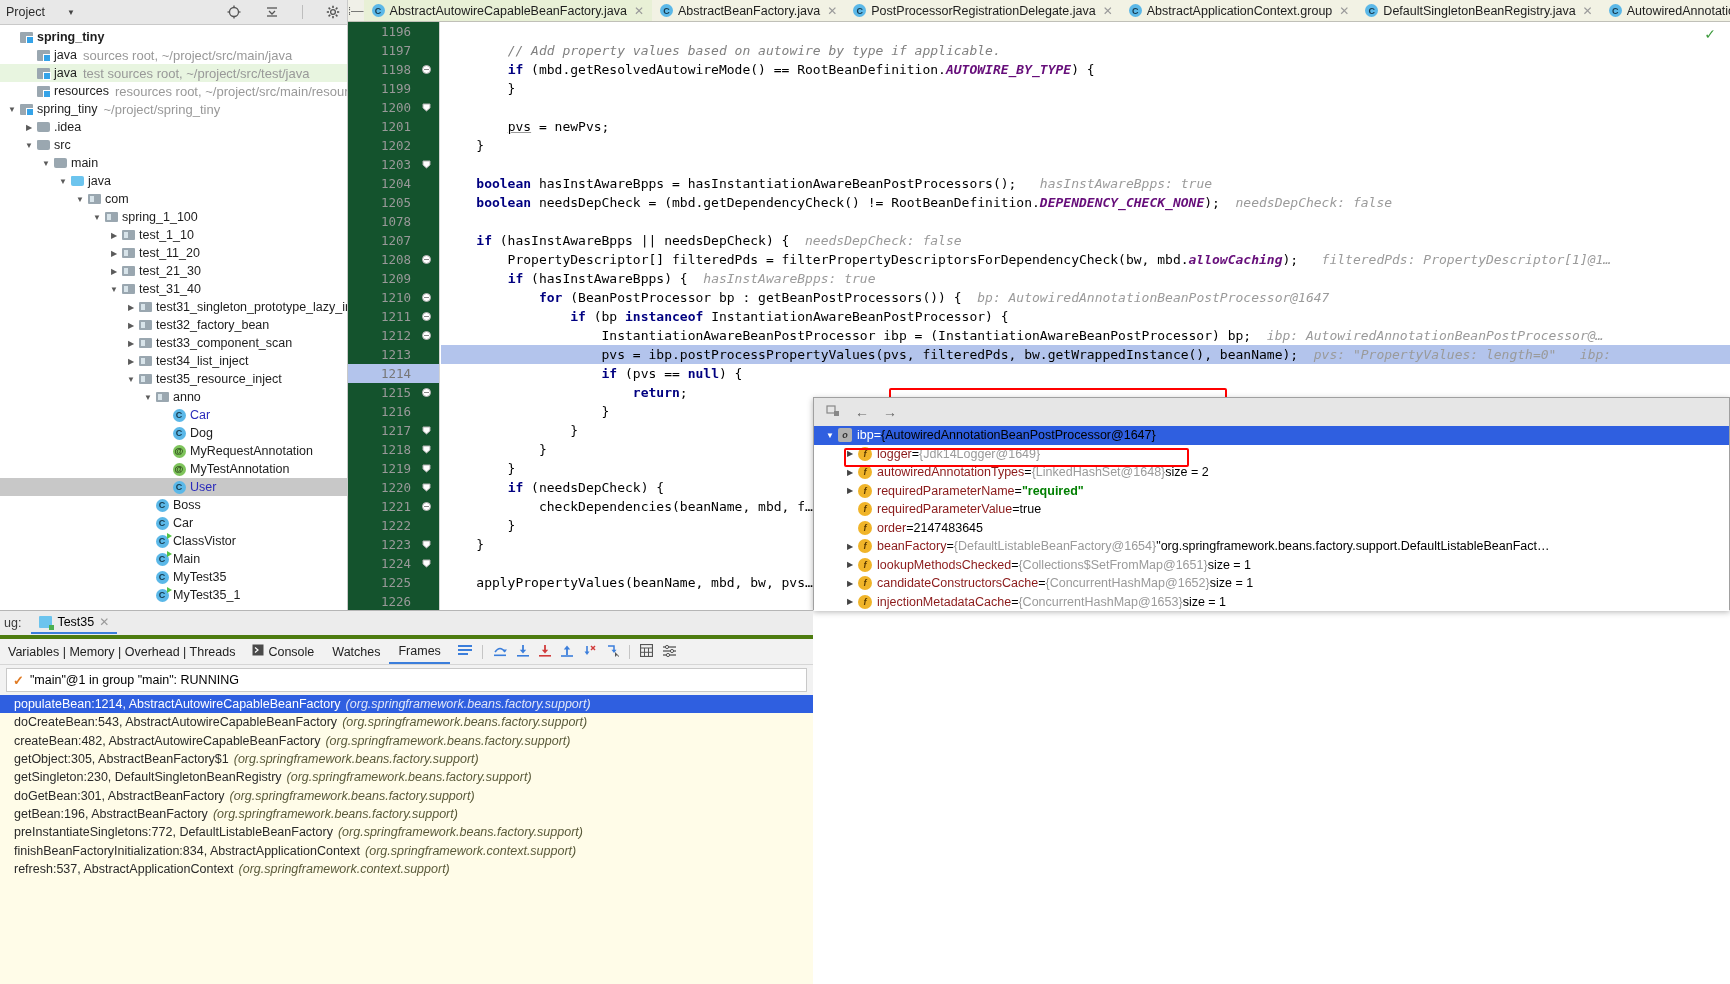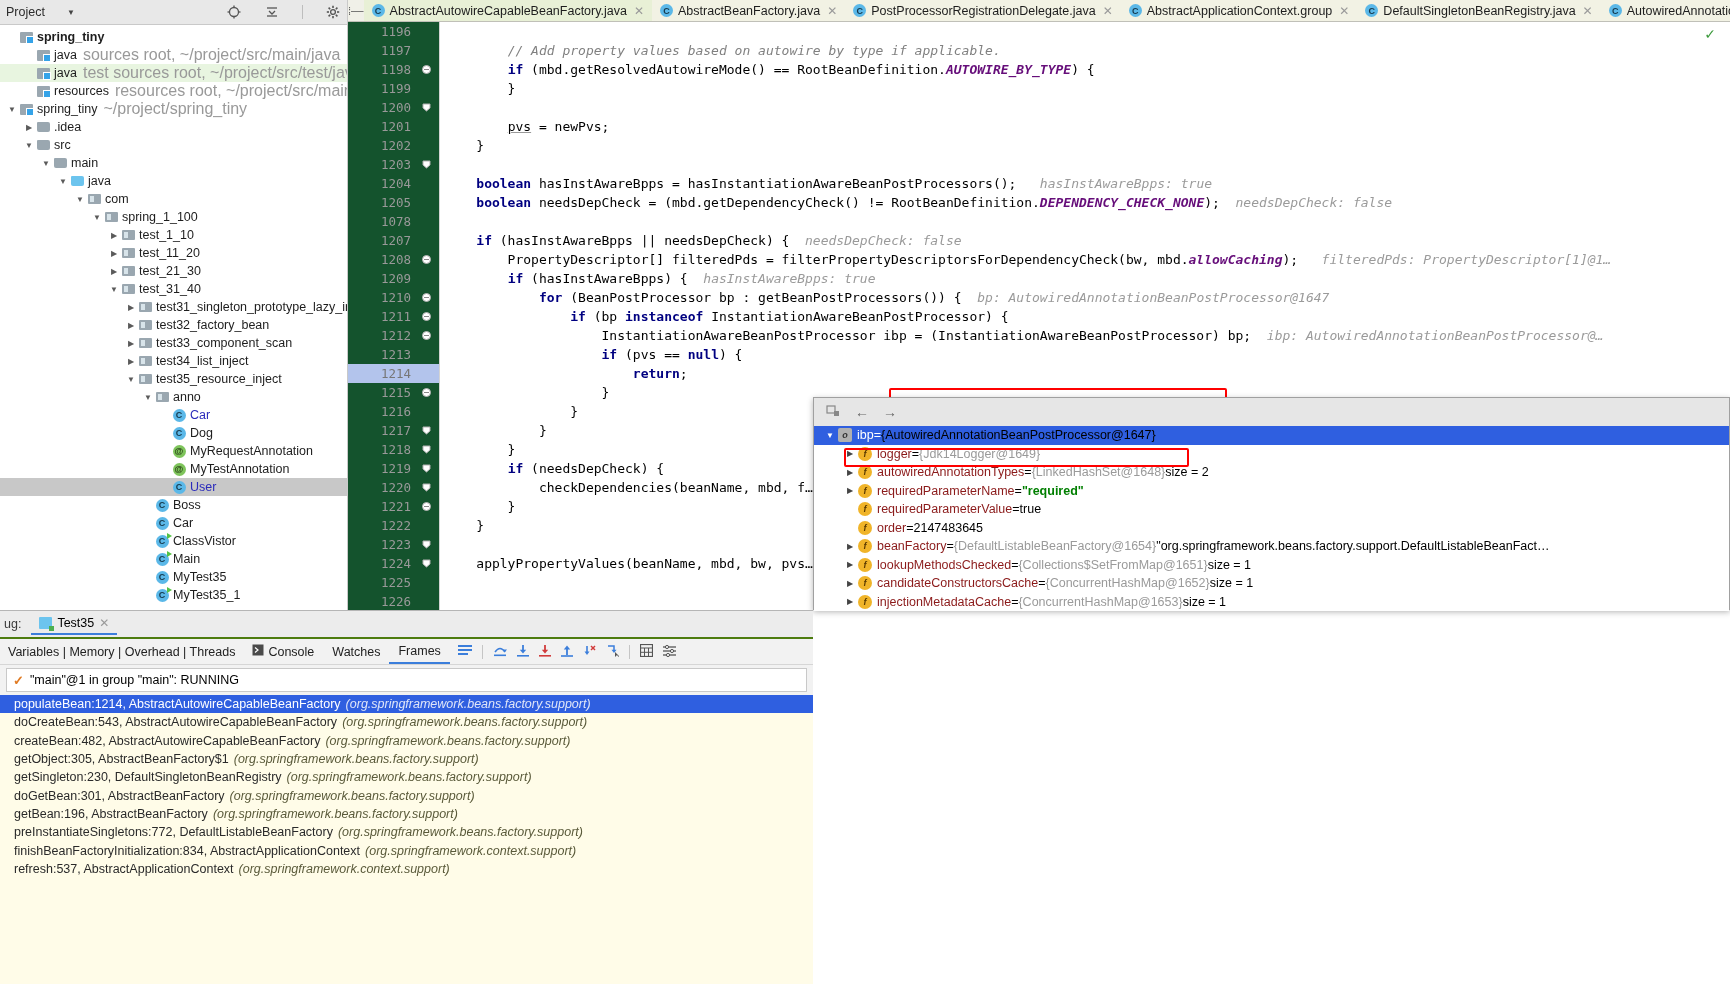--- a/index.html
+++ b/index.html
@@ -29,21 +29,21 @@
   #tree { padding-top: 3px; font-size: 12.5px; color: #1d1d1d; overflow: hidden; height: 634px; }
   .tnode { height: 18px; display: flex; align-items: center; white-space: nowrap; cursor: default; }
   .tnode.sel { background: #c8c8c8; }
   .tnode.green { background: #e8f5e0; }
   .arrow { width: 12px; min-width: 12px; text-align: center; font-size: 8px; color: #5a5a5a; }
   .arrow.none { color: transparent; }
   .ticon { width: 16px; min-width: 16px; display: inline-flex; align-items: center; justify-content: center; margin-right: 3px; }
   .lbl { font-size: 12.5px; }
   .lbl.b { font-weight: bold; }
   .lbl.blue { color: #2b2bbb; }
-  .sub { color: #999; font-size: 16px; margin-left: 6px; }
+  .sub { color: #999; font-size: 13px; margin-left: 6px; }
   
   .ic-mod { width: 13px; height: 11px; background: #9aa7b0; border-radius: 1px; position: relative; }
   .ic-mod:after { content:''; position:absolute; right:-1px; bottom:-1px; width:6px; height:6px; background:#35a3e8; border:1px solid #fff; }
   .ic-fold { width: 13px; height: 10px; background: #9aa7b0; border-radius: 1px 2px 2px 2px; }
   .ic-fold.blue { background: #6cc4ee; }
   .ic-pkg { width: 13px; height: 10px; background: #9aa7b0; border-radius: 1px; position: relative; }
   .ic-pkg:after { content:''; position:absolute; left:2px; top:2px; width:4px; height:6px; background:#d8e4ea; }
   .ic-cls { width: 13px; height: 13px; border-radius: 50%; background: #5bb8e8; color: #15374a; font-size: 9px;
             display: flex; align-items: center; justify-content: center; font-weight: bold; }
   .ic-ann { width: 13px; height: 13px; border-radius: 50%; background: #7ec45b; color: #2a4418; font-size: 9px;
@@ -122,21 +122,21 @@
     position: absolute; left: 30px; top: 50px; width: 345px; height: 19px;
     border: 2px solid #f00; border-radius: 2px; pointer-events: none;
   }
 
   
   #debug-panel {
     position: absolute; left: 0; top: 610px; width: 813px; height: 374px;
     background: #f2f2f2; border-top: 1px solid #b5b5b5;
   }
   #debug-tabbar { height: 28px; background: #ececec; display: flex; align-items: center; padding-left: 4px;
-                  font-size: 12.5px; border-bottom: 2px solid #4d7c0f; }
+                  font-size: 12.5px; border-bottom: 4px solid #4d7c0f; }
   #debug-tabbar .dlabel { color: #3a3a3a; margin-right: 10px; }
   .dtab { display: flex; align-items: center; gap: 5px; padding: 3px 8px; border-bottom: 2px solid #3b7edb; }
   .dtab .dic { width: 13px; height: 12px; background: #6cc4ee; border-radius: 1px; position: relative; }
   .dtab .dic:after { content:''; position:absolute; right:-2px; bottom:-2px; width:5px;height:5px; background:#4caf50; }
   .dtab .x { color: #999; font-size: 12px; }
 
   #debug-toolbar { height: 26px; background: #f2f2f2; display: flex; align-items: center; gap: 0;
                    font-size: 12.5px; border-bottom: 1px solid #d6d6d6; }
   .dt-text { padding: 0 8px; color: #222; }
   .dt-item { display: flex; align-items: center; gap: 4px; padding: 0 9px; height: 100%; color: #222; cursor: pointer; }
@@ -653,20 +653,21 @@
         <div class="cline">&nbsp;</div>
         <div class="cline">    <span class="kw">boolean</span> hasInstAwareBpps = hasInstantiationAwareBeanPostProcessors();<span class="hint">   hasInstAwareBpps: true</span></div>
         <div class="cline">    <span class="kw">boolean</span> needsDepCheck = (mbd.getDependencyCheck() != RootBeanDefinition.<span class="fld">DEPENDENCY_CHECK_NONE</span>);<span class="hint">  needsDepCheck: false</span></div>
         <div class="cline">&nbsp;</div>
         <div class="cline">    <span class="kw">if</span> (hasInstAwareBpps || needsDepCheck) {<span class="hint">  needsDepCheck: false</span></div>
         <div class="cline">        PropertyDescriptor[] filteredPds = filterPropertyDescriptorsForDependencyCheck(bw, mbd.<span class="fld">allowCaching</span>);<span class="hint">   filteredPds: PropertyDescriptor[1]@1…</span></div>
         <div class="cline">        <span class="kw">if</span> (hasInstAwareBpps) {<span class="hint">  hasInstAwareBpps: true</span></div>
         <div class="cline">            <span class="kw">for</span> (BeanPostProcessor bp : getBeanPostProcessors()) {<span class="hint">  bp: AutowiredAnnotationBeanPostProcessor@1647</span></div>
         <div class="cline">                <span class="kw">if</span> (bp <span class="kw">instanceof</span> InstantiationAwareBeanPostProcessor) {</div>
         <div class="cline">                    InstantiationAwareBeanPostProcessor ibp = (InstantiationAwareBeanPostProcessor) bp;<span class="hint">  ibp: AutowiredAnnotationBeanPostProcessor@…</span></div>
+        <div class="cline cur">                    pvs = ibp.postProcessPropertyValues(pvs, filteredPds, bw.getWrappedInstance(), beanName);<span class="hint">  pvs: "PropertyValues: length=0"   ibp:</span></div>
         <div class="cline">                    <span class="kw">if</span> (pvs == <span class="kw">null</span>) {</div>
         <div class="cline">                        <span class="kw">return</span>;</div>
         <div class="cline">                    }</div>
         <div class="cline">                }</div>
         <div class="cline">            }</div>
         <div class="cline">        }</div>
         <div class="cline">        <span class="kw">if</span> (needsDepCheck) {</div>
         <div class="cline">            checkDependencies(beanName, mbd, f…</div>
         <div class="cline">        }</div>
         <div class="cline">    }</div>

